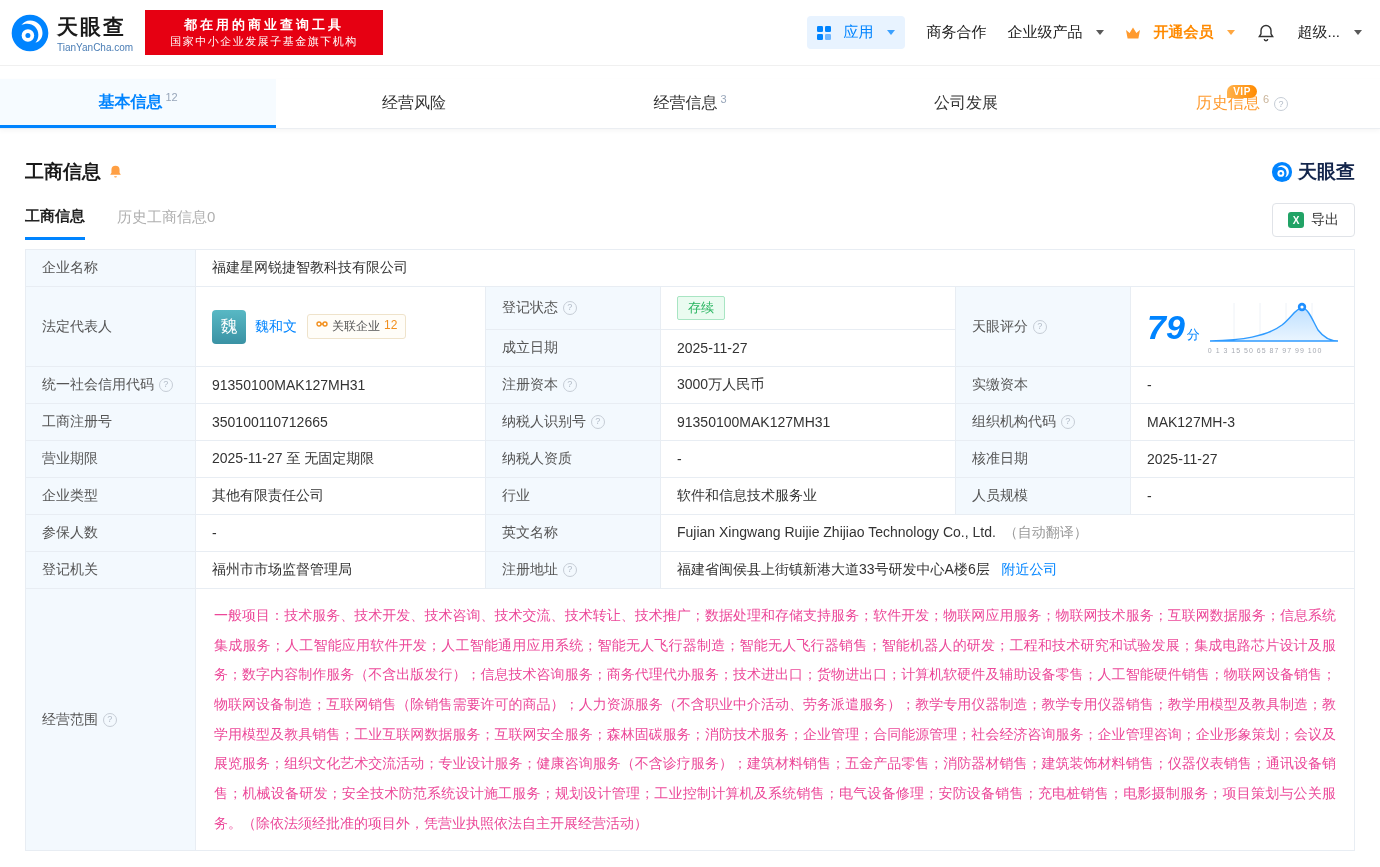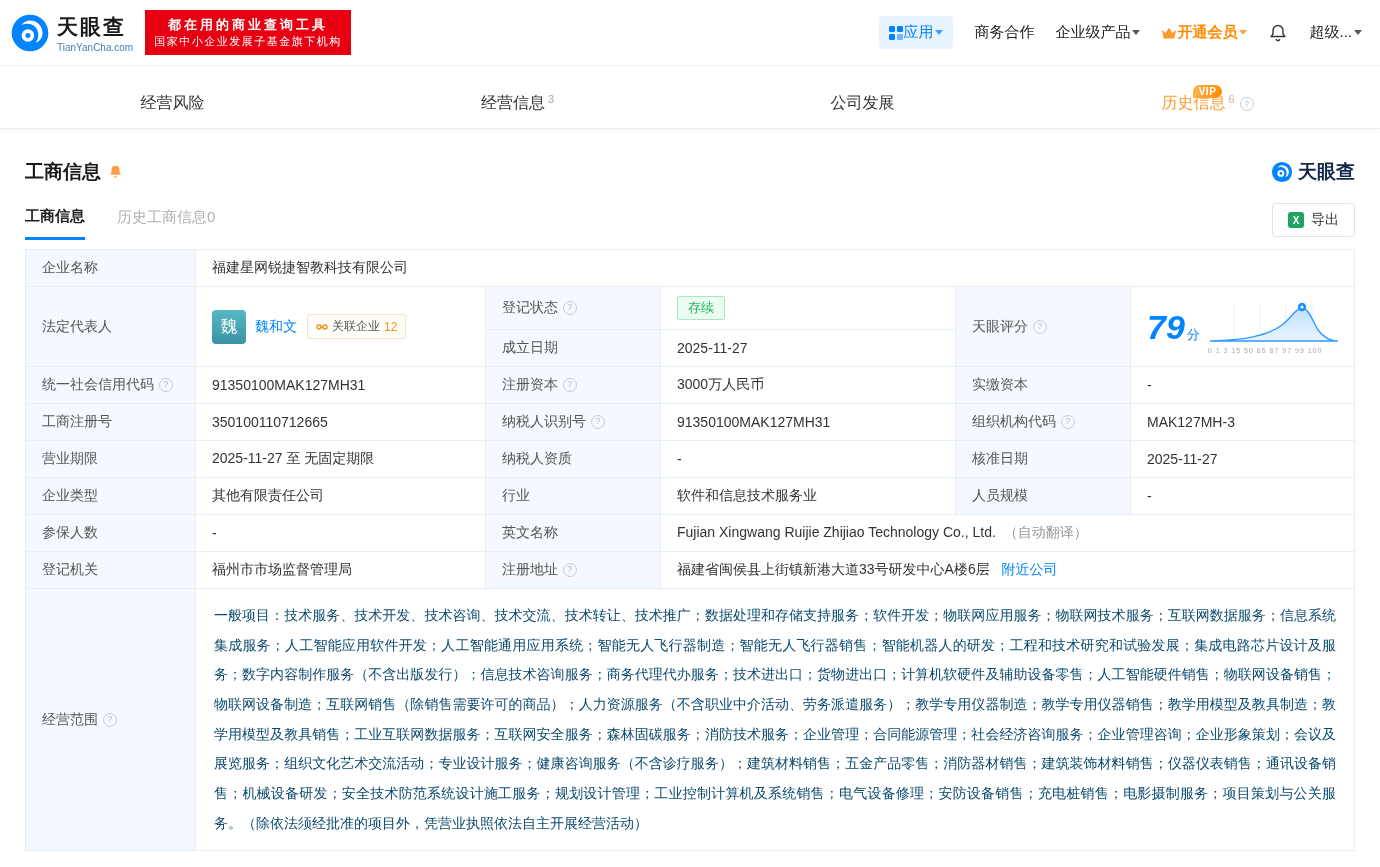--- a/index.html
+++ b/index.html
@@ -8,34 +8,34 @@
     background: #fff;
     color: #333;
     font-family: "Liberation Sans", "DejaVu Sans", sans-serif;
   }
 
   
   .header { display:flex; align-items:center; height:66px; padding:0 18px 0 10px; border-bottom:1px solid #f0f0f0; }
   .logo { display:flex; align-items:center; gap:7px; cursor:pointer; }
   .logo-text .cn { font-size:21px; font-weight:bold; color:#1a1a1a; letter-spacing:2px; }
   .logo-text .en { font-size:10px; color:#4a7db5; margin-top:1px; }
-  .promo { background:#e60012; color:#fff; text-align:center; padding:6px 9px; margin-left:12px; line-height:1.35; }
+  .promo { background:#e60012; color:#fff; text-align:center; padding:6px 25px; margin-left:12px; line-height:1.35; }
   .promo .l1 { font-size:13px; font-weight:bold; letter-spacing:3px; }
   .promo .l2 { font-size:11px; letter-spacing:1.5px; }
   .search-area { margin-left:14px; }
   .search-tabs { display:flex; align-items:center; gap:6px; font-size:13px; height:21px; }
   .search-tab { padding:2px 10px; color:#333; cursor:pointer; }
   .search-tab.active { background:#0084ff; color:#fff; font-weight:bold; }
   .search-row { display:flex; margin-top:2px; }
   .search-box { position:relative; width:356px; height:37px; border:2px solid #0084ff; border-right:none; display:flex; align-items:center; background:#fff; }
   .search-box input { flex:1; border:none; outline:none; font-size:14px; color:#222; height:100%; padding:0 32px 0 10px; font-family:inherit; }
   .clear-x { position:absolute; right:9px; width:16px; height:16px; border-radius:50%; background:#c9ced6; color:#fff; font-size:12px; line-height:16px; text-align:center; cursor:pointer; }
   .search-btn { width:84px; height:37px; background:#0084ff; color:#fff; border:none; font-size:15px; cursor:pointer; font-family:inherit; }
   .header-right { margin-left:auto; display:flex; align-items:center; gap:21px; font-size:15px; color:#222; white-space:nowrap; }
-  .hr-item { display:flex; align-items:center; gap:0; cursor:pointer; }
+  .hr-item { display:flex; align-items:center; gap:12px; cursor:pointer; }
   .apps { background:#e8f3ff; color:#0084ff; padding:7px 10px; border-radius:4px; }
   .member { color:#ff8a00; font-weight:bold; }
   .caret { width:0; height:0; border-left:4px solid transparent; border-right:4px solid transparent; border-top:5px solid currentColor; display:inline-block; opacity:.75; margin-left:2px; }
 
   
   .tabbar { display:flex; height:50px; margin-top:13px; border-bottom:1px solid #ebeef2; box-shadow:0 2px 5px rgba(0,0,0,.04); }
   .tab { flex:1; display:flex; align-items:center; justify-content:center; font-size:16px; color:#333; cursor:pointer; position:relative; }
   .tab.active { color:#0084ff; font-weight:bold; background:#f6fbff; border-bottom:3px solid #0084ff; }
   .tab .cnt { font-size:11px; color:#98a6ba; margin-left:3px; transform:translateY(-5px); font-weight:normal; }
   .tab.history { color:#ff9a2e; }
@@ -58,31 +58,31 @@
   .xls-ic { width:16px; height:16px; background:#21a366; border-radius:3px; color:#fff; font-size:10px; font-weight:bold; display:flex; align-items:center; justify-content:center; }
 
   
   table.info { width:1330px; margin:6px 25px 18px; border-collapse:collapse; font-size:14px; table-layout:fixed; }
   .info td { border:1px solid #e8edf3; padding:9px 16px; vertical-align:middle; color:#333; word-break:break-all; }
   .info td.lbl { background:#f3f9fe; color:#555; }
   .lbl-in { display:flex; align-items:center;font-family:Liberation Mono, monospace; }
   .avatar { width:34px; height:34px; border-radius:4px; background:linear-gradient(180deg,#58b8c4,#3a92a4); color:#fff; font-size:17px; display:inline-flex; align-items:center; justify-content:center; margin-right:9px; vertical-align:middle; cursor:pointer; flex:none; }
   .rep-row { display:flex; align-items:center; }
   .rep-name { color:#0084ff; margin-right:10px; cursor:pointer; }
-  .rel-badge { display:inline-flex; align-items:center; gap:4px; border:1px solid #efe3cb; color:#555; background:#fffdf8; font-size:12px; padding:3px 8px; border-radius:3px; cursor:pointer; white-space:nowrap; }
+  .rel-badge { display:inline-flex; align-items:flex-start; gap:4px; border:1px solid #efe3cb; color:#555; background:#fffdf8; font-size:12px; padding:3px 8px; border-radius:3px; cursor:pointer; white-space:nowrap; }
   .rel-badge .rcnt { color:#f28f1c; }
   .status { display:inline-block; color:#2bb562; background:#eafbf0; border:1px solid #a8e5c3; padding:2px 10px; font-size:13px; border-radius:2px; }
   .link { color:#0084ff; cursor:pointer; white-space:nowrap; }
   .note { color:#999; margin-left:4px; }
   .score-wrap { display:flex; align-items:center; gap:8px; }
   .score-num { color:#0084ff; font-style:italic; font-weight:bold; font-size:34px; line-height:1; white-space:nowrap; }
   .score-num .fen { font-size:13px; font-style:normal; font-weight:normal; margin-left:2px; }
   .chart { width:132px; }
   .axis { font-size:7px; color:#a6aab2; margin-top:1px; letter-spacing:1px; white-space:nowrap; }
-  .scope-text { line-height:2.12; text-align:justify; color:#0c4a6e; }
+  .scope-text { line-height:2.12; text-align:justify; color:#ec4899; }
 </style>
 </head>
 <body>
 
 <div class="header">
   <div class="logo">
     <svg width="40" height="40" viewBox="0 0 48 48">
       <circle cx="24" cy="24" r="22" fill="#0084ff"></circle>
       <path d="M24 9c9 0 15 7 15 15 0 6-3.5 10.5-8.5 11.5 2.5-2.5 3.5-6 3.5-9.5 0-7.5-6-13-13.5-13-2.5 0-5 .6-7 1.8C16.2 11.2 20 9 24 9z" fill="#fff"></path>
       <circle cx="21.5" cy="27" r="7.5" fill="#fff"></circle>
@@ -132,20 +132,24 @@
       </svg>
     </span>
     <span class="hr-item">
       <span>超级...</span>
       <span class="caret"></span>
     </span>
   </div>
 </div>
 
 <div class="tabbar">
+  <div class="tab active">
+    <span>基本信息</span>
+      <span class="cnt">12</span>
+  </div>
   <div class="tab">
     <span>经营风险</span>
   </div>
   <div class="tab">
     <span>经营信息</span>
       <span class="cnt">3</span>
   </div>
   <div class="tab">
     <span>公司发展</span>
   </div>

